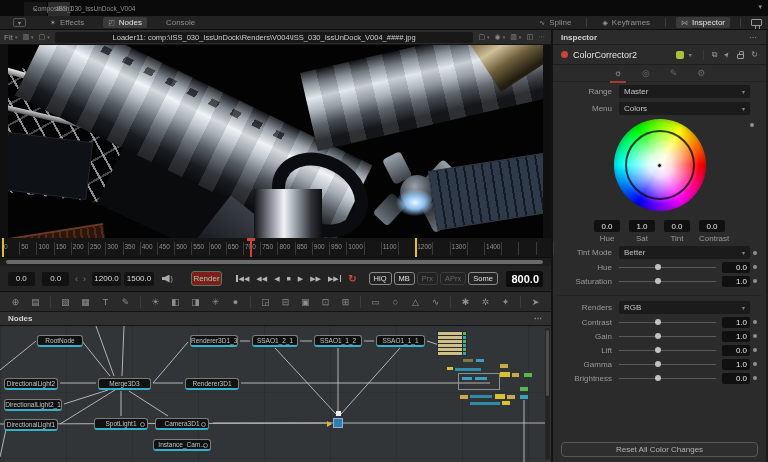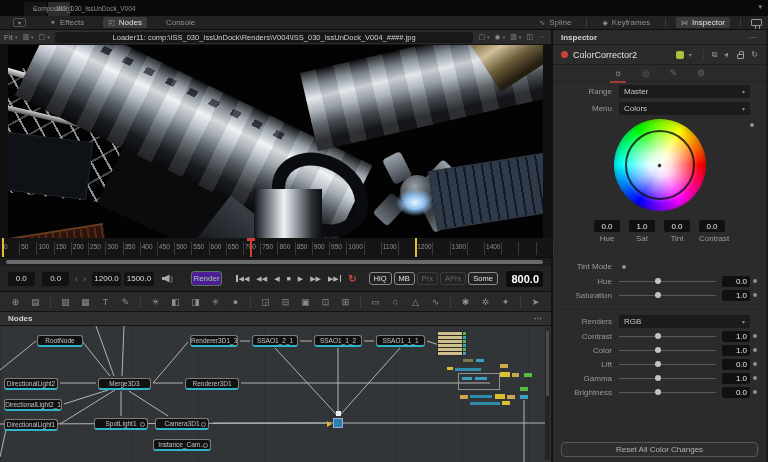--- a/index.html
+++ b/index.html
@@ -59,21 +59,21 @@
   .hthumb{position:absolute;left:6px;right:8px;top:2px;height:4px;background:#6a6a6a;border-radius:2px}
 
   
   .transport{height:26px;background:#232323;display:flex;align-items:center;padding:0 8px;flex:0 0 26px;border-bottom:1px solid #0f0f0f}
   .tbox{height:14px;background:#121212;border-radius:2px;color:#dcdcdc;display:flex;align-items:center;justify-content:center;font-size:8px}
   .w40{width:40px}.w44{width:44px}
   .steppers{display:flex;gap:5px;margin:0 6px;color:#7a7a7a;font-size:9px}
   .spk{display:flex;align-items:center;margin:0 10px 0 8px;gap:1px}
   .spk-body{width:8px;height:8px;background:#a8a8a8;clip-path:polygon(0 32%,38% 32%,100% 0,100% 100%,38% 68%,0 68%)}
   .spk-wave{color:#a8a8a8;font-size:7px}
-  .render-btn{width:46px;height:15px;margin-left:8px;background:#4c1d95;border:1px solid #55795a;border-radius:3px;color:#a3cda6;font-size:8px;display:flex;align-items:center;justify-content:center}
+  .render-btn{width:46px;height:15px;margin-left:8px;background:#7f1d1d;border:1px solid #55795a;border-radius:3px;color:#a3cda6;font-size:8px;display:flex;align-items:center;justify-content:center}
   #playbtns{display:flex;align-items:center;gap:7px;margin-left:14px;color:#b4b4b4}
   .pbtn{display:flex;align-items:center;font-size:7px;gap:1px}
   .pbtn .bar{width:1.5px;height:7px;background:currentColor}
   .pbtn.loop{color:#c84b3a;font-size:10px;font-weight:bold}
   #modes{display:flex;align-items:center;gap:2px;margin-left:12px}
   .mode{height:13px;padding:0 4px;border-radius:3px;display:flex;align-items:center;font-size:7.5px}
   .mode.on{border:1px solid #8a8a8a;color:#e0e0e0}
   .mode.off{border:1px solid #3c3c3c;color:#686868}
   .curframe{width:54px;height:16px;background:#0d0d0d;border-radius:2px;color:#fff;font-size:11px;font-weight:bold;display:flex;align-items:center;justify-content:flex-end;padding-right:4px;margin-left:8px}
 
@@ -586,22 +586,26 @@
           <div class="vbox">0.0</div>
           <div class="vbox">0.0</div>
         </div>
       <div class="vrow" id="wheellabels" style="margin-top:2px">
           <div class="vlab">Hue</div>
           <div class="vlab">Sat</div>
           <div class="vlab">Tint</div>
           <div class="vlab">Contrast</div>
         </div>
 
-      <div class="irow" style="margin-top:16px">
+      <div class="irow" style="margin-top:2px">
         <span class="rlabel">Tint Mode</span>
+        <div class="dd">
+            <span>Better</span>
+            <span class="chev">▾</span>
+          </div>
         <span class="kf">
             <i></i>
           </span>
       </div>
       <div class="sliders" id="sliders1">
           <div class="srowi">
             <span class="rlabel">Hue</span>
             <div class="track">
               <span class="thumb" style="left: 40%;"></span>
             </div>
@@ -637,21 +641,21 @@
             <span class="rlabel">Contrast</span>
             <div class="track">
               <span class="thumb" style="left: 40%;"></span>
             </div>
             <div class="sval">1.0</div>
             <span class="kf">
               <i></i>
             </span>
           </div>
           <div class="srowi">
-            <span class="rlabel">Color</span>
+            <span class="rlabel">Gain</span>
             <div class="track">
               <span class="thumb" style="left: 40%;"></span>
             </div>
             <div class="sval">1.0</div>
             <span class="kf">
               <i></i>
             </span>
           </div>
           <div class="srowi">
             <span class="rlabel">Lift</span>

